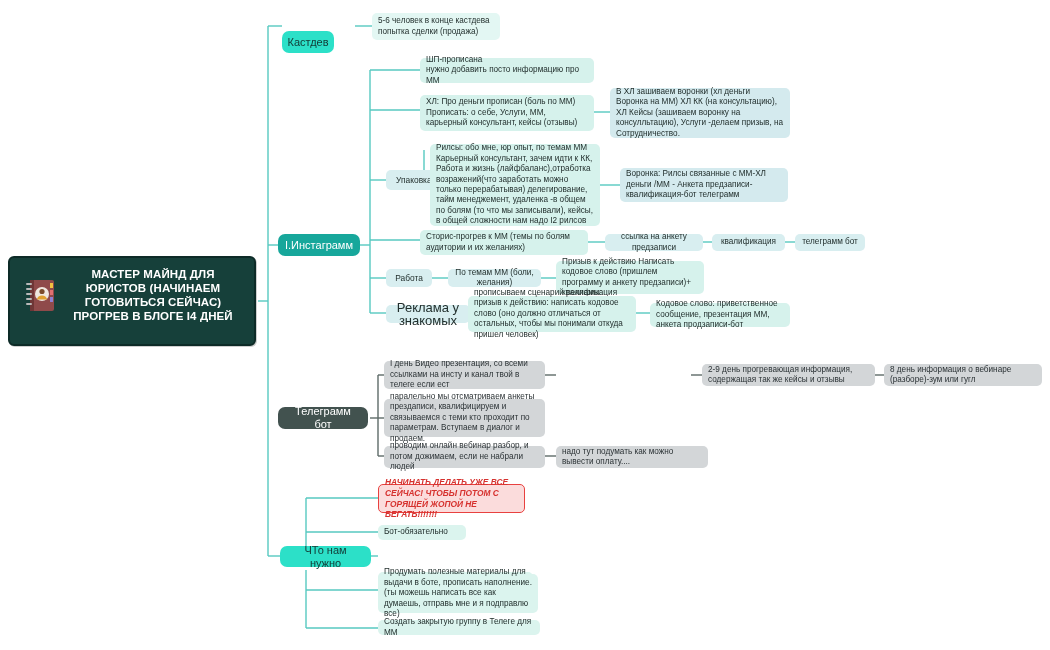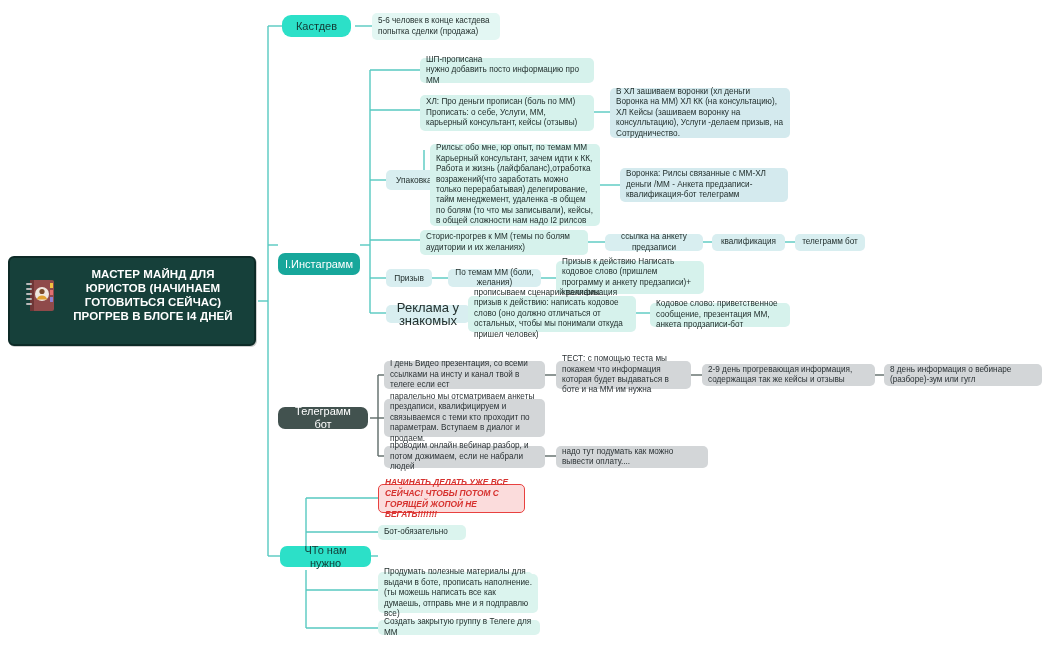--- a/index.html
+++ b/index.html
@@ -168,28 +168,28 @@
           <rect x="5" y="13" width="6" height="2" rx="1"></rect>
           <rect x="5" y="18" width="6" height="2" rx="1"></rect>
           <rect x="5" y="23" width="6" height="2" rx="1"></rect>
           <rect x="5" y="28" width="6" height="2" rx="1"></rect>
         </g>
       </svg>
     </div>
     <div class="roottext">МАСТЕР МАЙНД ДЛЯ ЮРИСТОВ (НАЧИНАЕМ ГОТОВИТЬСЯ СЕЙЧАС) ПРОГРЕВ В БЛОГЕ I4 ДНЕЙ</div>
   </div>
 
-  <div class="node branch turq" style="left:282px;top:15px;width:69px;height:22px;border-radius:9px;">
+  <div class="node branch turq" style="left:282px;top:31px;width:52px;height:22px;">
     <span>Кастдев</span>
   </div>
   <div class="node leaf pale" style="left:372px;top:13px;width:128px;height:27px;">
     <span class="txt">5-6 человек в конце кастдева попытка сделки (продажа)</span>
   </div>
 
-  <div class="node branch teal" style="left:278px;top:234px;width:82px;height:22px;margin-top:19px;">
+  <div class="node branch teal" style="left:278px;top:234px;width:82px;height:22px;">
     <span>I.Инстаграмм</span>
   </div>
 
   <div class="node leaf mint" style="left:420px;top:58px;width:174px;height:25px;">
     <span class="txt" style="white-space:pre-line;">ШП-прописана
 нужно добавить посто информацию про ММ</span>
   </div>
 
   <div class="node leaf mint" style="left:420px;top:95px;width:174px;height:36px;">
     <span class="txt">ХЛ: Про деньги прописан (боль по ММ) Прописать: о себе, Услуги, ММ, карьерный консультант, кейсы (отзывы)</span>
@@ -218,21 +218,21 @@
     <span class="txt">ссылка на анкету предзаписи</span>
   </div>
   <div class="node leaf chip" style="left:712px;top:234px;width:73px;height:17px;">
     <span class="txt">квалификация</span>
   </div>
   <div class="node leaf chip" style="left:795px;top:234px;width:70px;height:17px;">
     <span class="txt">телеграмм бот</span>
   </div>
 
   <div class="node branch" style="left:386px;top:269px;width:46px;height:18px;background:#d8eef0;color:#23302e;font-size:8.4px;border-radius:5px;">
-    <span>Призыв</span>
+    <span>Работа</span>
   </div>
   <div class="node leaf chip" style="left:448px;top:269px;width:93px;height:18px;">
     <span class="txt">По темам ММ (боли, желания)</span>
   </div>
   <div class="node leaf mint" style="left:556px;top:261px;width:148px;height:33px;">
     <span class="txt">Призыв к действию Написать кодовое слово (пришлем программу и анкету предзаписи)+ квалификация</span>
   </div>
 
   <div class="node branch" style="left:386px;top:305px;width:84px;height:18px;background:#d8eef0;color:#23302e;font-size:13px;border-radius:5px;">
     <span>Реклама у знакомых</span>
@@ -244,23 +244,20 @@
     <span class="txt">Кодовое слово: приветственное сообщение, презентация ММ, анкета продзаписи-бот</span>
   </div>
 
   <div class="node branch slate" style="left:278px;top:407px;width:90px;height:22px;">
     <span>Телеграмм бот</span>
   </div>
 
   <div class="node leaf gray" style="left:384px;top:361px;width:161px;height:28px;">
     <span class="txt">I день Видео презентация, со всеми ссылками на инсту и канал твой в телеге если ест</span>
   </div>
-  <div class="node leaf gray" style="left:556px;top:361px;width:135px;height:28px;">
-    <span class="txt">ТЕСТ: с помощью теста мы покажем что информация которая будет выдаваться в боте и на ММ им нужна</span>
-  </div>
   <div class="node leaf gray" style="left:702px;top:364px;width:173px;height:22px;">
     <span class="txt">2-9 день прогревающая информация, содержащая так же кейсы и отзывы</span>
   </div>
   <div class="node leaf gray" style="left:884px;top:364px;width:158px;height:22px;">
     <span class="txt">8 день информация о вебинаре (разборе)-зум или гугл</span>
   </div>
   <div class="node leaf gray" style="left:384px;top:446px;width:161px;height:22px;">
     <span class="txt">проводим онлайн вебинар разбор, и потом дожимаем, если не набрали людей</span>
   </div>
   <div class="node leaf gray" style="left:384px;top:399px;width:161px;height:38px;">

